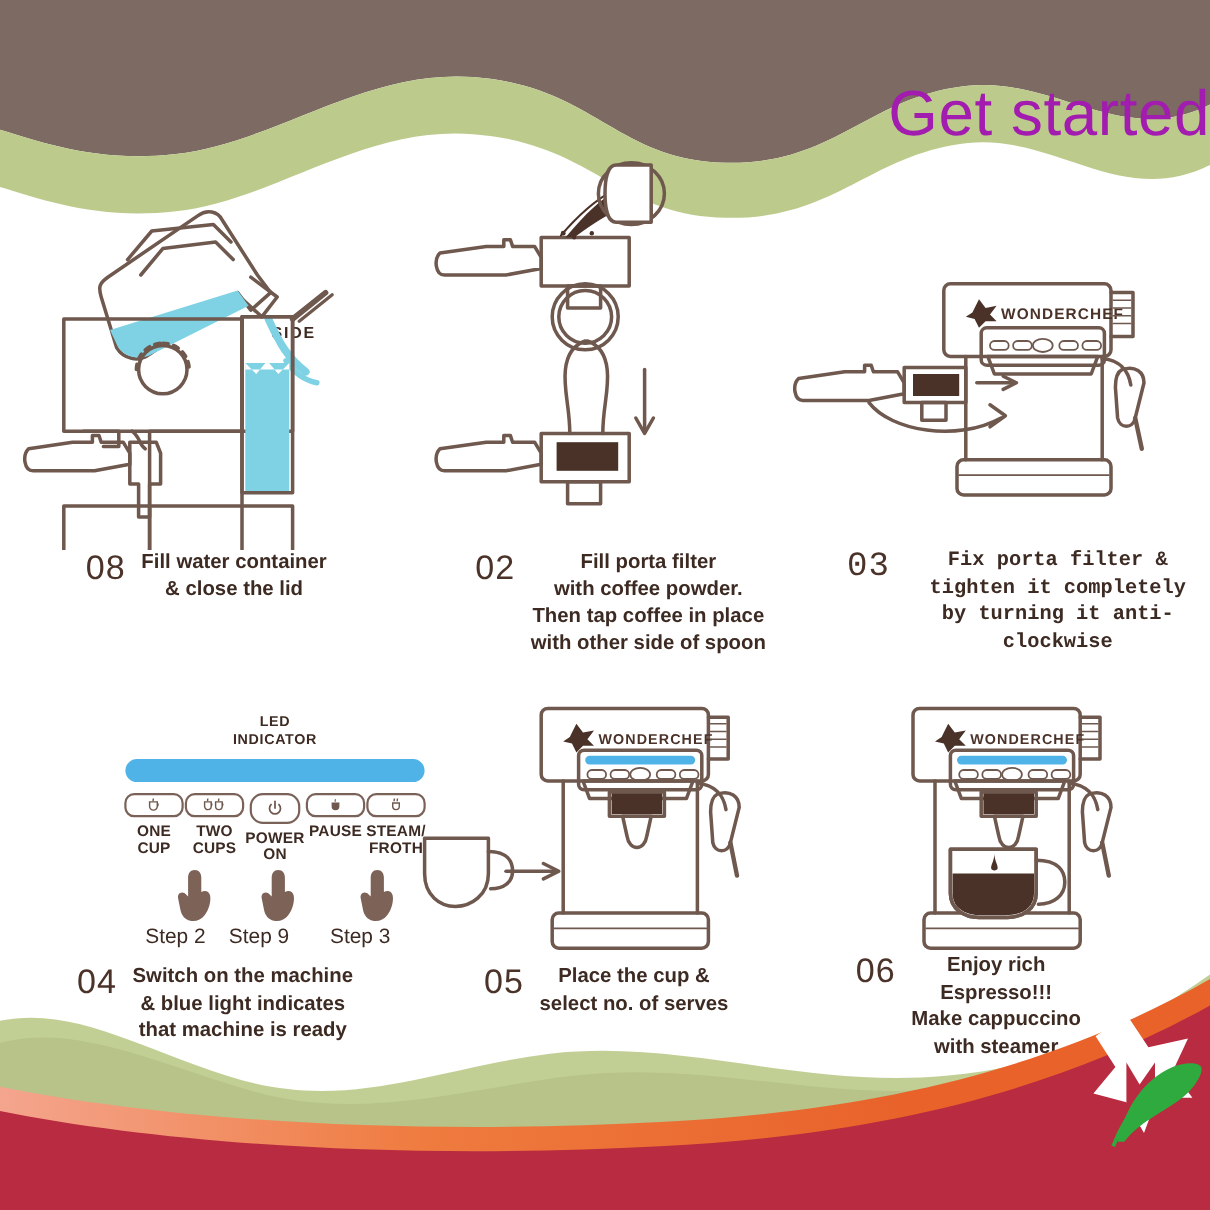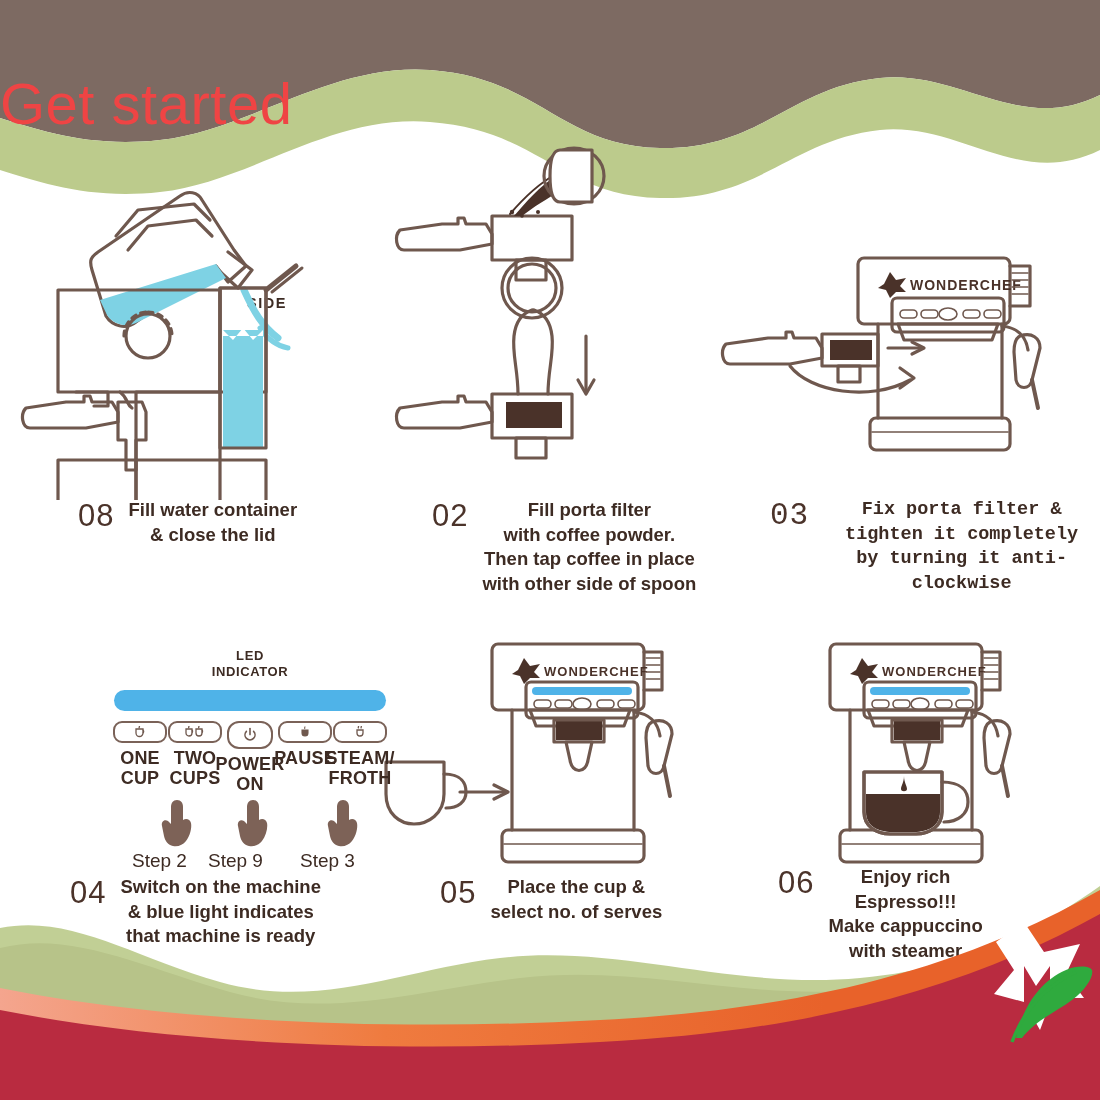--- a/index.html
+++ b/index.html
@@ -12,22 +12,22 @@
   }
   .stage{position:absolute;inset:0;width:1100px;height:1100px;}
 
   
   .band{position:absolute;left:0;width:1100px;pointer-events:none;}
   .band-top{top:0;height:200px;}
   .band-bottom{bottom:0;height:230px;}
 
   
   .title{
-    position:absolute;left:0;top:70px;width:1100px;text-align:left;
-    font-size:58px;color:#ef4444;letter-spacing:0.5px;font-weight:400;
+    position:absolute;left:0;top:70px;width:1100px;text-align:right;
+    font-size:58px;color:#a21caf;letter-spacing:0.5px;font-weight:400;
   }
 
   
   .row{position:absolute;left:0;width:1100px;}
   .row-1{top:140px;height:460px;}
   .row-2{top:620px;height:360px;}
   .cell{position:absolute;top:0;height:100%;}
   .c1{left:20px;width:360px;}
   .c2{left:380px;width:340px;}
   .c3{left:720px;width:370px;}
@@ -65,21 +65,21 @@
     margin:9px 4px 0 4px;height:21px;border-radius:11px;background:#4fb3e8;
   }
   .btn-row{display:flex;justify-content:space-between;margin:10px 4px 0 4px;}
   .btn-col{width:52px;display:flex;flex-direction:column;align-items:center;}
   .btn-pill{
     width:50px;height:18px;border:2px solid #7a6258;border-radius:9px;
     display:flex;align-items:center;justify-content:center;background:#fff;
   }
   .btn-pill.round{width:42px;height:24px;border-radius:12px;}
   .btn-label{
-    margin-top:5px;font-size:18px;font-weight:700;color:#3d2b23;
+    margin-top:5px;font-size:14px;font-weight:700;color:#3d2b23;
     text-align:center;line-height:1.12;letter-spacing:0.2px;white-space:pre-line;
   }
   .hands{position:relative;height:52px;margin-top:4px;}
   .hand{position:absolute;top:0;}
   .steps-row{position:relative;height:26px;}
   .step-lbl{
     position:absolute;font-size:19px;color:#3d2b23;font-weight:400;white-space:nowrap;
   }
   .side-label{
     position:absolute;left:182px;top:155px;width:130px;text-align:center;

